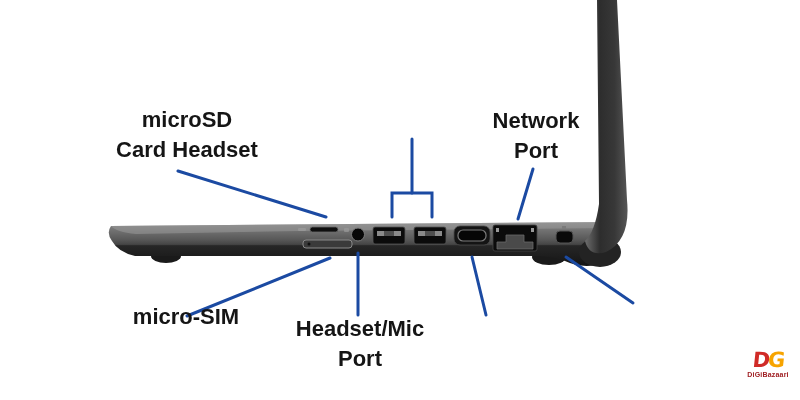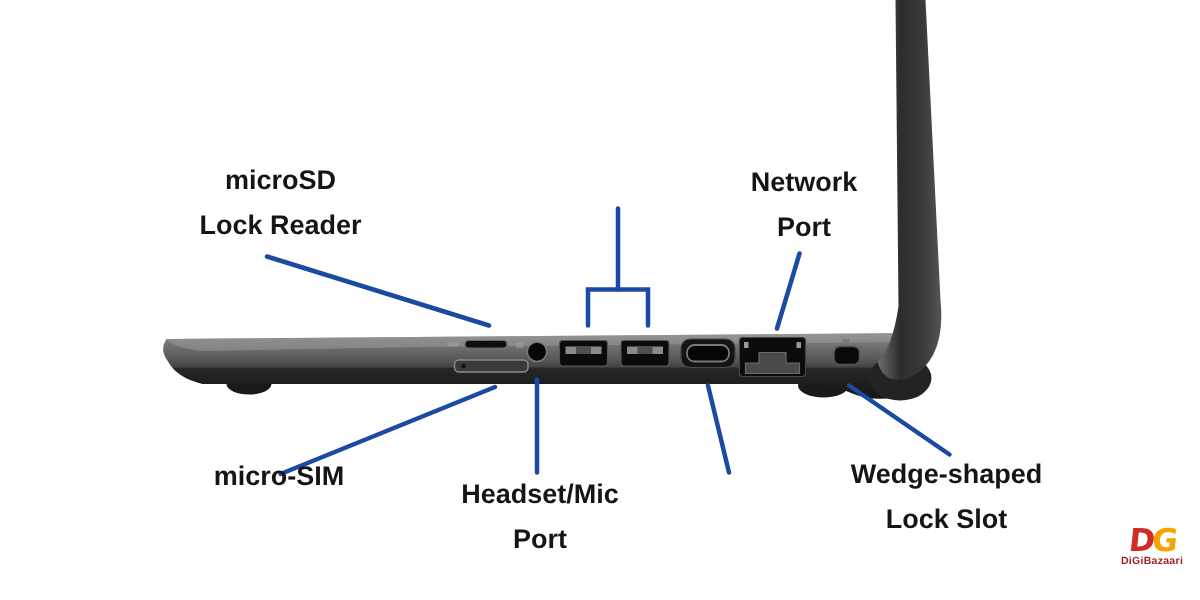--- a/index.html
+++ b/index.html
@@ -9,21 +9,21 @@
     background:#ffffff;
     overflow:hidden;
     font-family:"Liberation Sans","DejaVu Sans",sans-serif;
   }
   .canvas svg.scene{position:absolute;left:0;top:0;}
   .port-label{
     position:absolute;
     transform:translateX(-50%);
     text-align:center;
     font-weight:700;
-    font-size:18px;
+    font-size:22px;
     line-height:30px;
     color:#151515;
     letter-spacing:0px;
     white-space:nowrap;
   }
   .port-label span{display:block;}
   .brand{
     position:absolute;
     right:4px;top:350px;
     width:56px;
@@ -127,42 +127,38 @@
       <line x1="533" y1="169" x2="518" y2="219"></line>
       <line x1="330" y1="258" x2="187" y2="316"></line>
       <line x1="358" y1="253" x2="358" y2="315"></line>
       <line x1="472" y1="257" x2="486" y2="315"></line>
       <line x1="566" y1="257" x2="633" y2="303"></line>
     </g>
   </svg>
 
   <div class="port-label" style="left:187px;top:105px">
     <span>microSD</span>
-    <span>Lock Reader</span>
+    <span>Card Headset</span>
   </div>
 
 
   <div class="port-label" style="left:536px;top:106px">
     <span>Network</span>
     <span>Port</span>
   </div>
 
   <div class="port-label" style="left:186px;top:302px">
     <span>micro-SIM</span>
   </div>
 
   <div class="port-label" style="left:360px;top:314px">
     <span>Headset/Mic</span>
     <span>Port</span>
   </div>
 
 
-  <div class="port-label" style="left:631px;top:301px">
-    <span>Wedge-shaped</span>
-    <span>Lock Slot</span>
-  </div>
 
   <div class="brand">
     <div class="monogram"><span class="d">D</span><span class="g">G</span></div>
     <div class="brand-name">DiGiBazaari</div>
   </div>
 
 </div>
 
 </body></html>

